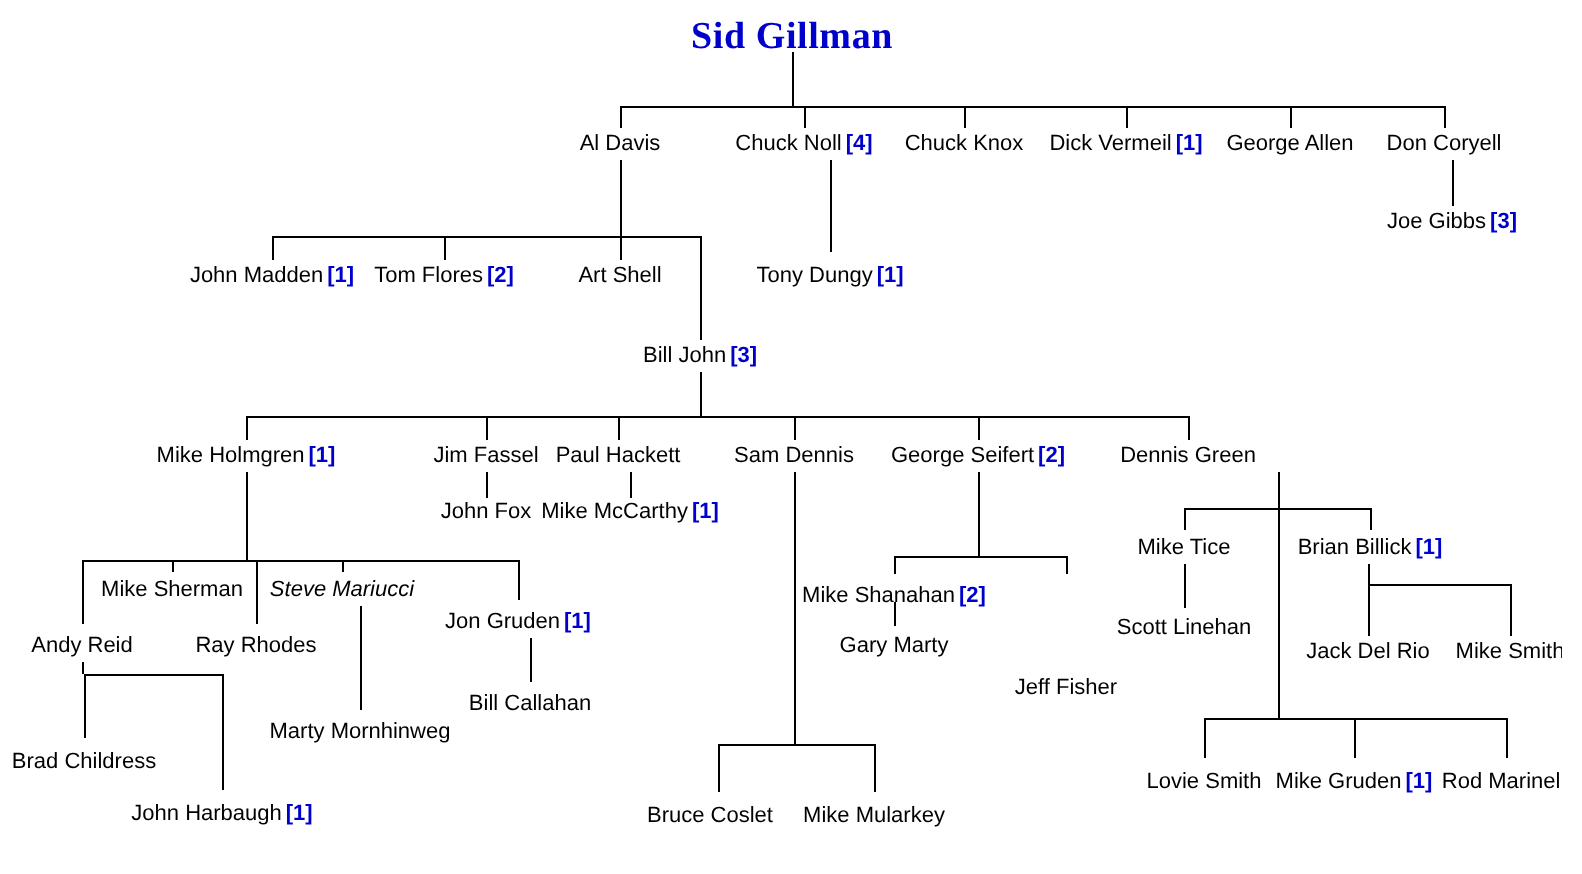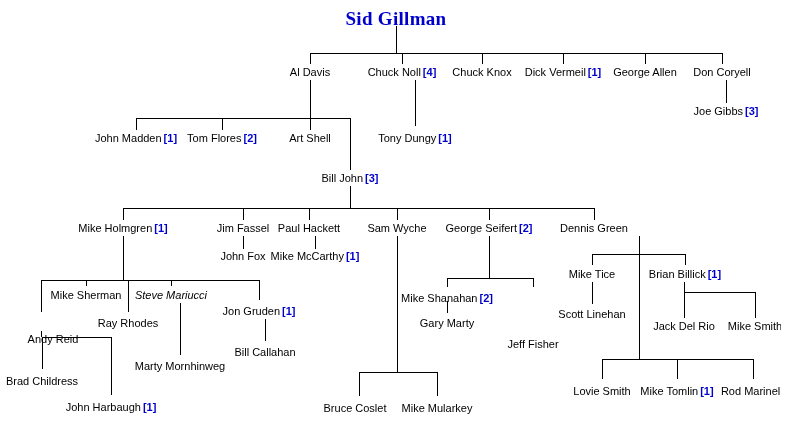--- a/index.html
+++ b/index.html
@@ -112,41 +112,41 @@
       <div class="node" style="left: 722px; top: 66px;"><span class="nm">Don Coryell</span></div>
       <div class="node" style="left: 726px; top: 105px;"><span class="nm">Joe Gibbs</span><span class="ct">[3]</span></div>
       <div class="node" style="left: 136px; top: 132px;"><span class="nm">John Madden</span><span class="ct">[1]</span></div>
       <div class="node" style="left: 222px; top: 132px;"><span class="nm">Tom Flores</span><span class="ct">[2]</span></div>
       <div class="node" style="left: 310px; top: 132px;"><span class="nm">Art Shell</span></div>
       <div class="node" style="left: 415px; top: 132px;"><span class="nm">Tony Dungy</span><span class="ct">[1]</span></div>
       <div class="node" style="left: 350px; top: 172px;"><span class="nm">Bill John</span><span class="ct">[3]</span></div>
       <div class="node" style="left: 123px; top: 222px;"><span class="nm">Mike Holmgren</span><span class="ct">[1]</span></div>
       <div class="node" style="left: 243px; top: 222px;"><span class="nm">Jim Fassel</span></div>
       <div class="node" style="left: 309px; top: 222px;"><span class="nm">Paul Hackett</span></div>
-      <div class="node" style="left: 397px; top: 222px;"><span class="nm">Sam Wyche</span></div>
+      <div class="node" style="left: 397px; top: 222px;"><span class="nm">Sam Dennis</span></div>
       <div class="node" style="left: 489px; top: 222px;"><span class="nm">George Seifert</span><span class="ct">[2]</span></div>
       <div class="node" style="left: 594px; top: 222px;"><span class="nm">Dennis Green</span></div>
       <div class="node" style="left: 243px; top: 250px;"><span class="nm">John Fox</span></div>
       <div class="node" style="left: 315px; top: 250px;"><span class="nm">Mike McCarthy</span><span class="ct">[1]</span></div>
       <div class="node" style="left: 592px; top: 268px;"><span class="nm">Mike Tice</span></div>
       <div class="node" style="left: 685px; top: 268px;"><span class="nm">Brian Billick</span><span class="ct">[1]</span></div>
       <div class="node" style="left: 86px; top: 289px;"><span class="nm">Mike Sherman</span></div>
       <div class="node" style="left: 171px; top: 289px; font-style: italic;"><span class="nm">Steve Mariucci</span></div>
       <div class="node" style="left: 447px; top: 292px;"><span class="nm">Mike Shanahan</span><span class="ct">[2]</span></div>
       <div class="node" style="left: 533px; top: 292px; margin-top: 46px;"><span class="nm">Jeff Fisher</span></div>
-      <div class="node" style="left: 53px; top: 317px; margin-top: 16px;"><span class="nm">Andy Reid</span></div>
+      <div class="node" style="left: 41px; top: 317px;"><span class="nm">Andy Reid</span></div>
       <div class="node" style="left: 128px; top: 317px;"><span class="nm">Ray Rhodes</span></div>
       <div class="node" style="left: 259px; top: 305px;"><span class="nm">Jon Gruden</span><span class="ct">[1]</span></div>
       <div class="node" style="left: 592px; top: 308px;"><span class="nm">Scott Linehan</span></div>
       <div class="node" style="left: 684px; top: 320px;"><span class="nm">Jack Del Rio</span></div>
       <div class="node" style="left: 755px; top: 320px;"><span class="nm">Mike Smith</span></div>
       <div class="node" style="left: 447px; top: 317px;"><span class="nm">Gary Marty</span></div>
       <div class="node" style="left: 180px; top: 360px;"><span class="nm">Marty Mornhinweg</span></div>
       <div class="node" style="left: 265px; top: 346px;"><span class="nm">Bill Callahan</span></div>
       <div class="node" style="left: 42px; top: 375px;"><span class="nm">Brad Childress</span></div>
       <div class="node" style="left: 111px; top: 401px;"><span class="nm">John Harbaugh</span><span class="ct">[1]</span></div>
       <div class="node" style="left: 355px; top: 402px;"><span class="nm">Bruce Coslet</span></div>
       <div class="node" style="left: 437px; top: 402px;"><span class="nm">Mike Mularkey</span></div>
       <div class="node" style="left: 602px; top: 385px;"><span class="nm">Lovie Smith</span></div>
-      <div class="node" style="left: 677px; top: 385px;"><span class="nm">Mike Tomlin</span><span class="ct">[1]</span></div>
+      <div class="node" style="left: 677px; top: 385px;"><span class="nm">Mike Gruden</span><span class="ct">[1]</span></div>
       <div class="node" style="left: 753px; top: 385px;"><span class="nm">Rod Marinelli</span></div>
     </div>
 </div>
 
 </body></html>

